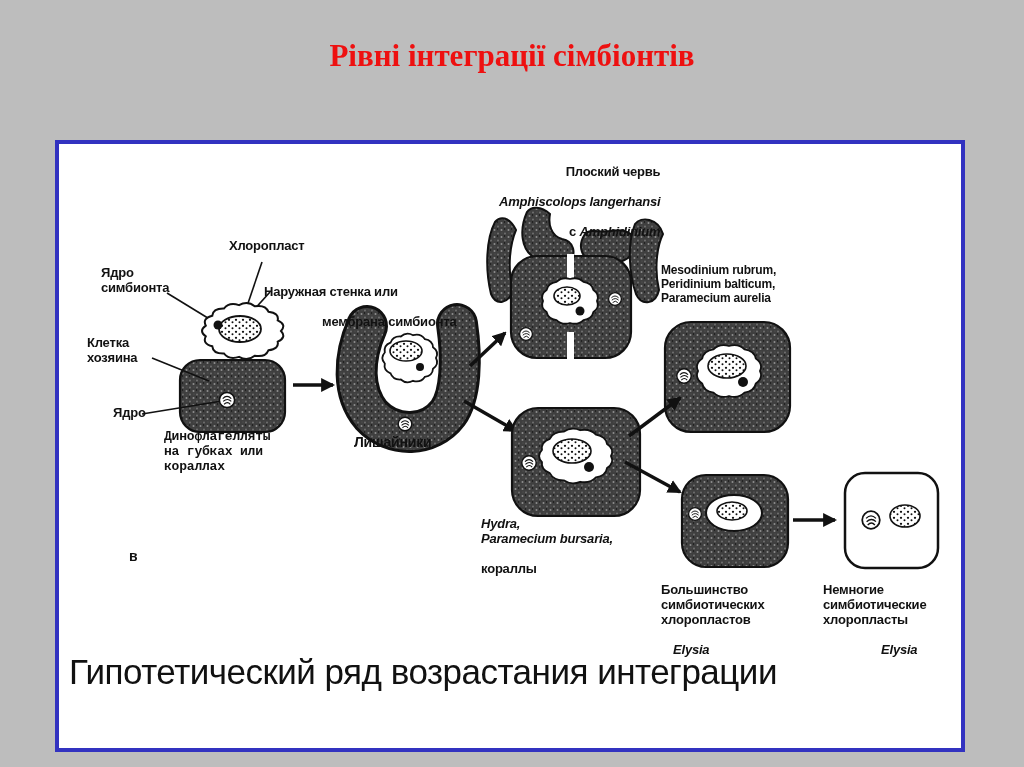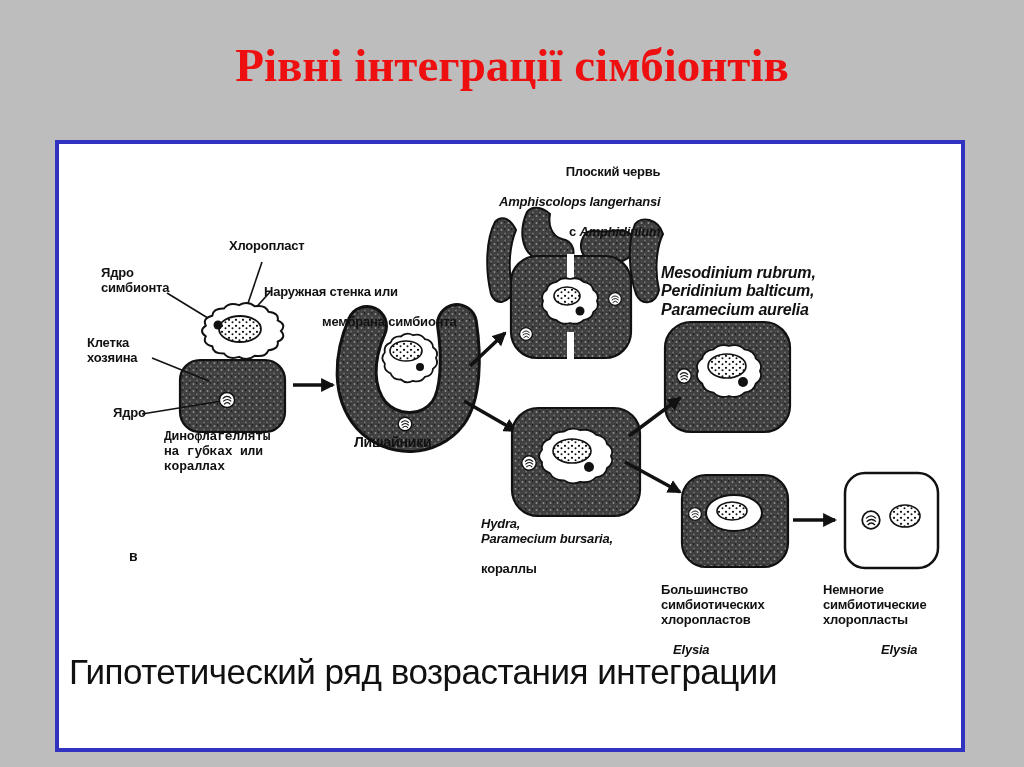--- a/index.html
+++ b/index.html
@@ -1,20 +1,20 @@
 <!DOCTYPE html>
 <html><head>
 <meta charset="utf-8">
 <style>
   html,body{margin:0;padding:0;}
   body{background:#9a9a9a;font-family:"Liberation Sans",sans-serif;}
   .slide{position:relative;width:1024px;height:767px;background:#bdbdbd;overflow:hidden;}
   .slide-title{
     position:absolute;left:0;top:38px;width:100%;text-align:center;
-    font-family:"Liberation Serif",serif;font-weight:bold;font-size:47px;
+    font-family:"Liberation Serif",serif;font-weight:bold;font-size:31px;
     color:#ee1010;letter-spacing:0px;
   }
   .panel{
     position:absolute;left:55px;top:140px;width:910px;height:612px;
     box-sizing:border-box;background:#ffffff;border:4px solid #3232c0;
   }
   .panel svg{position:absolute;left:0;top:0;width:902px;height:604px;}
   .lbl{
     position:absolute;color:#111;font-size:13px;font-weight:bold;
     line-height:1.15;white-space:pre-line;letter-spacing:-0.2px;
@@ -23,21 +23,21 @@
   .indent1{margin-left:12px;}
   .indent2{margin-left:24px;padding-left:34px;}
   .lbl-chloroplast{left:170px;top:95px;}
   .lbl-symbiont-nucleus{left:42px;top:122px;}
   .lbl-outer-wall{left:205px;top:126px;}
   .lbl-host-cell{left:28px;top:192px;}
   .lbl-nucleus{left:54px;top:262px;}
   .lbl-dinoflagellates{left:105px;top:286px;font-family:Liberation Mono, monospace;}
   .lbl-lichens{left:295px;top:290px;font-size:14px;}
   .lbl-flatworm{left:440px;top:6px;text-align:right;}
-  .lbl-mesodinium{left:602px;top:120px;font-style:italic;font-size:16px;}
+  .lbl-mesodinium{left:602px;top:120px;font-size:12px;}
   .lbl-hydra{left:422px;top:358px;}
   .lbl-most{left:602px;top:424px;}
   .lbl-few{left:764px;top:424px;}
   .panel-letter{left:70px;top:404px;font-size:14px;}
   .panel-caption{
     position:absolute;left:10px;top:508px;width:890px;
     color:#111;font-size:35px;font-weight:normal;letter-spacing:-0.5px;
     font-family:"Liberation Sans",sans-serif;white-space:nowrap;
   }
 </style>

